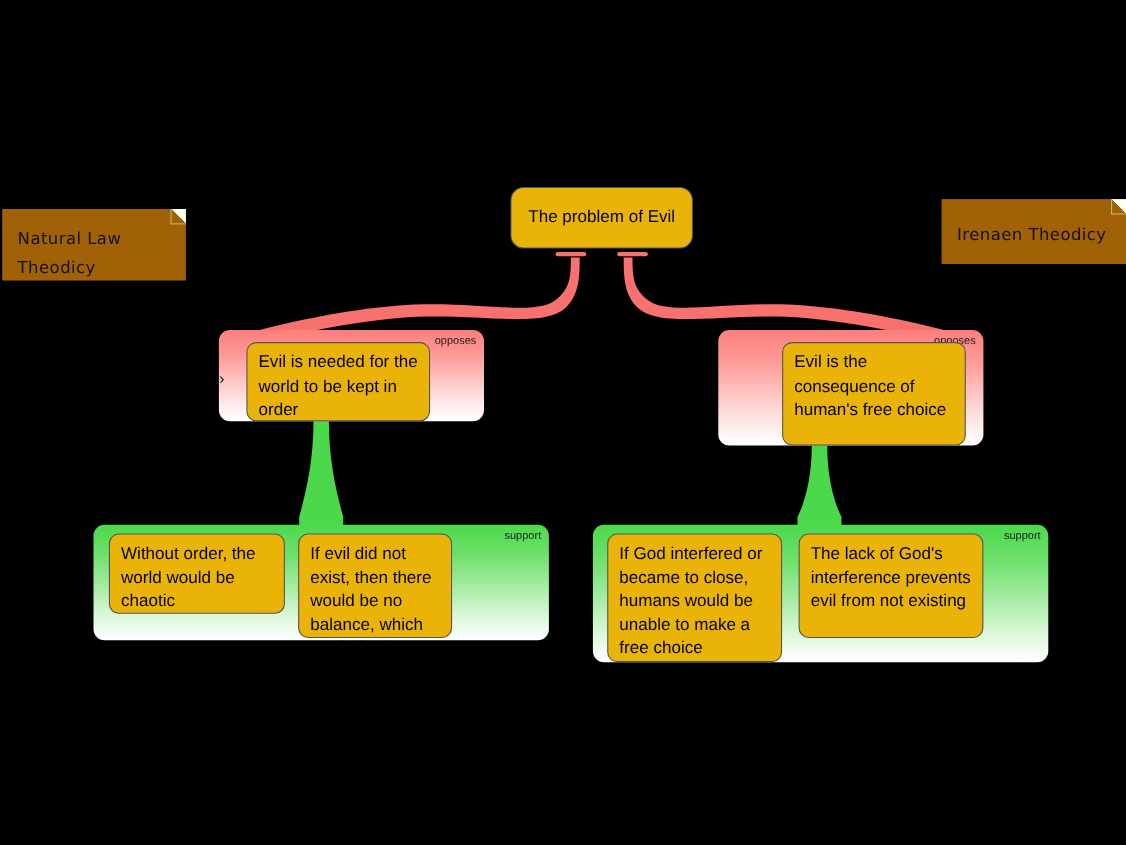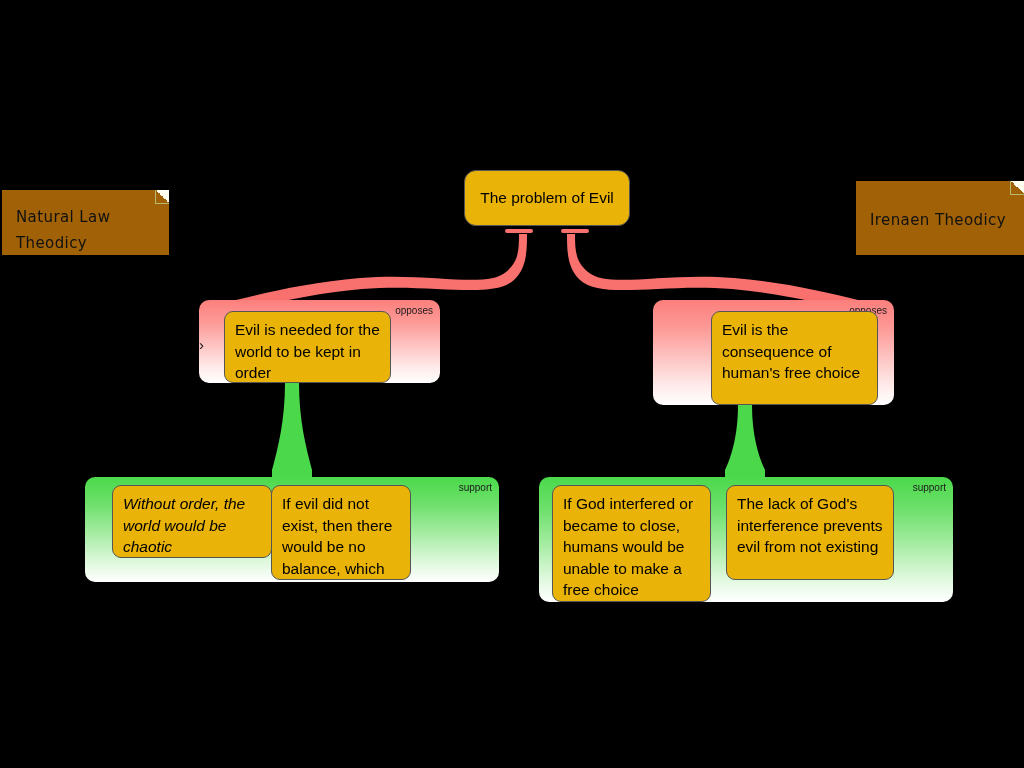--- a/index.html
+++ b/index.html
@@ -126,41 +126,41 @@
              L765,470
              C759,458 752,436 752,405 Z" fill="#4bd94b"></path>
   </svg>
 
   <div class="sticky" style="left:2px;top:190px;width:167px;height:65px;">
     <div class="fold-line"></div>
     <div class="sticky-text">Natural Law
 Theodicy</div>
   </div>
 
-  <div class="sticky" style="left:856px;top:181px;width:168px;height:74px;display:flex;align-items:center;">
+  <div class="sticky" style="left:856px;top:181px;width:168px;height:59px;display:flex;align-items:center;">
     <div class="fold-line"></div>
     <div class="sticky-text">Irenaen Theodicy</div>
   </div>
 
   <div class="node root">
     <span>The problem of Evil</span>
   </div>
 
   <div class="group opposes" style="left:199px;top:300px;width:241px;height:83px;">
     <span class="group-label">opposes</span>
   </div>
   <span class="arrow-in" style="left:199px;top:337px;">›</span>
   <div class="node" style="left:224px;top:311px;width:167px;height:72px;">
     <span>Evil is needed for the world to be kept in order</span>
   </div>
 
   <div class="group support" style="left:85px;top:477px;width:414px;height:105px;">
     <span class="group-label">support</span>
   </div>
-  <div class="node" style="left:112px;top:485px;width:160px;height:73px;font-style:italic;">
+  <div class="node" style="left:99px;top:485px;width:160px;height:73px;">
     <span>Without order, the world would be chaotic</span>
   </div>
   <div class="node" style="left:271px;top:485px;width:140px;height:95px;">
     <span>If evil did not exist, then there would be no balance, which would lead to chaos</span>
   </div>
 
   <div class="group opposes" style="left:653px;top:300px;width:241px;height:105px;">
     <span class="group-label">opposes</span>
   </div>
   <div class="node" style="left:663px;top:311px;width:167px;height:94px;margin-left:48px;">

